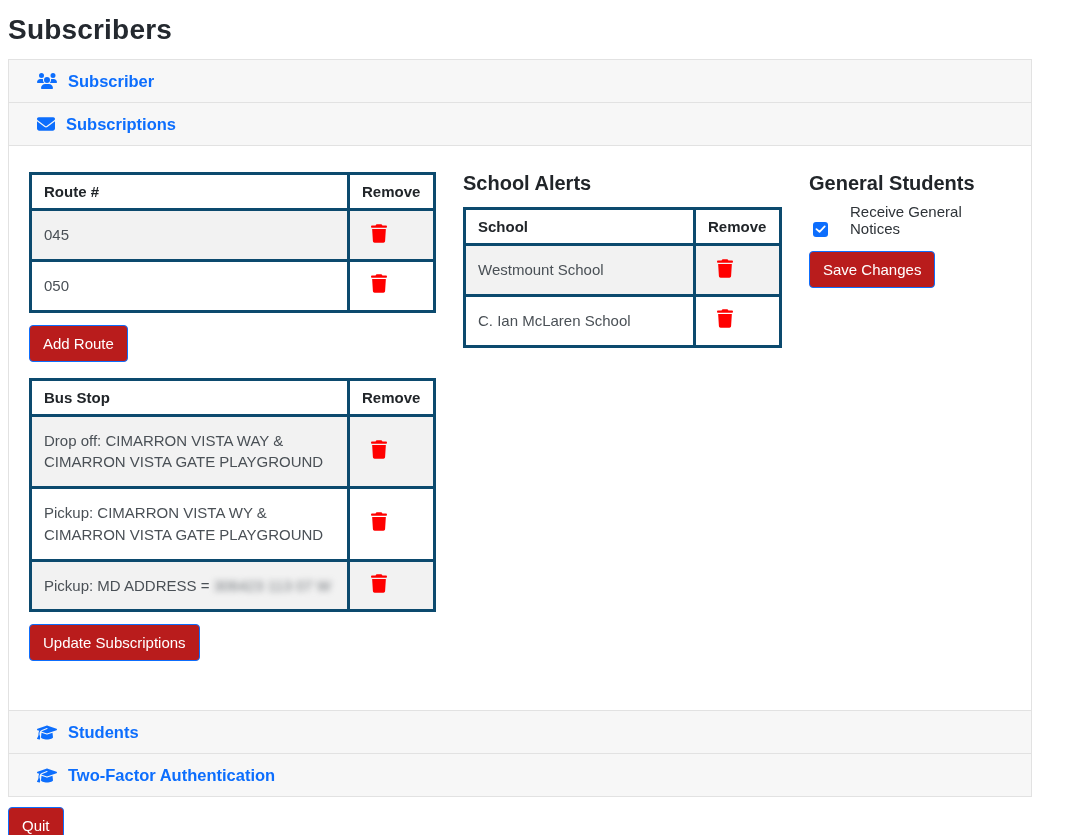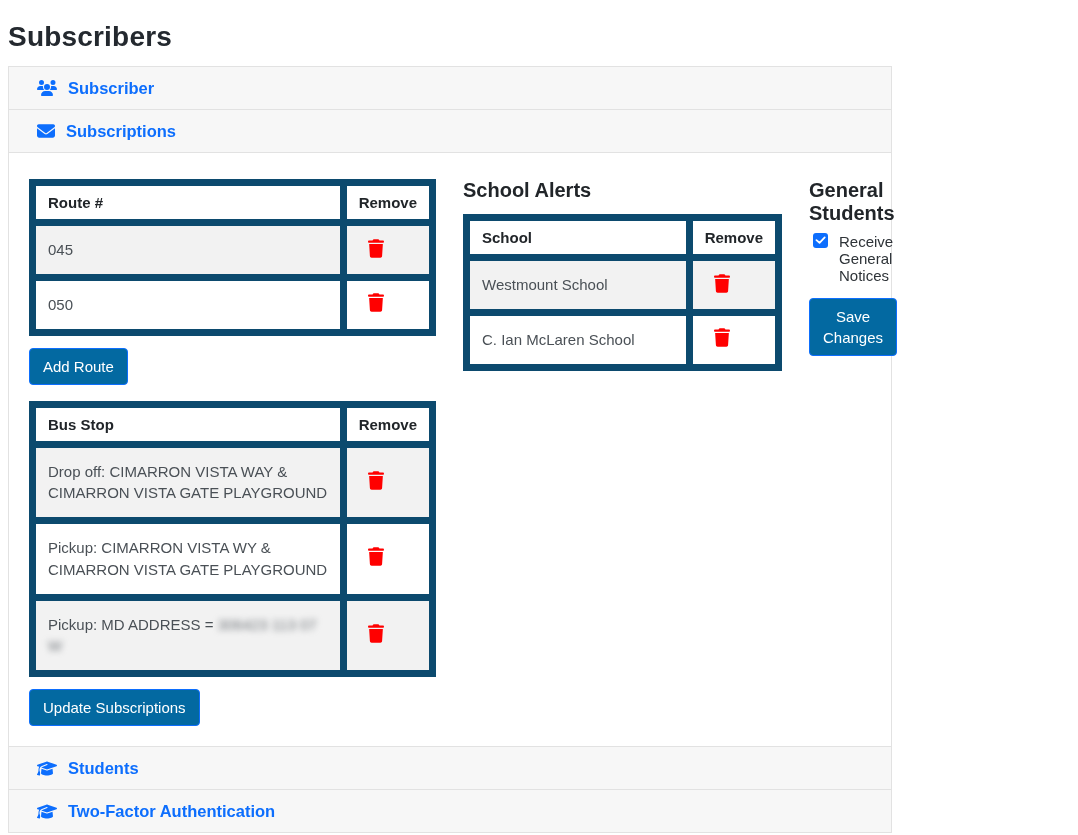--- a/index.html
+++ b/index.html
@@ -8,24 +8,24 @@
     width: 1078px;
     min-height: 835px;
     font-family: "Liberation Sans", "DejaVu Sans", sans-serif;
     color: #212529;
     padding: 4px 18px 20px 8px;
   }
   .page-title {
     font-size: 28px;
     font-weight: 600;
     color: #24292f;
-    margin: 17px 0 13px 0;
+    margin: 10px 0 13px 0;
     letter-spacing: .2px;
   }
-  .accordion { width: 884px; }
+  .accordion { width: 1024px; }
   .acc-header {
     display: flex;
     align-items: center;
     gap: 11px;
     height: 44px;
     padding: 0 20px 0 28px;
     background: #f7f7f7;
     border: 1px solid #e2e2e2;
     color: #0d6efd;
     font-size: 16.5px;
@@ -52,21 +52,21 @@
     color: #212529;
     margin: 0 0 12px 0;
   }
   table.data-table {
     border-collapse: collapse;
     background: #fff;
   }
   .col-transport table.data-table { width: 407px; }
   .col-school   table.data-table { width: 319px; }
   table.data-table th, table.data-table td {
-    border: 7px solid #0c4a6e;
+    border: 3px solid #0c4a6e;
     text-align: left;
     vertical-align: middle;
   }
   table.data-table th {
     font-size: 15px;
     font-weight: 700;
     color: #212529;
     padding: 8px 12px;
     border-bottom: 2px solid #2b2b2b;
   }
@@ -82,38 +82,38 @@
   .trash-btn {
     background: none;
     border: none;
     padding: 2px;
     cursor: pointer;
     display: inline-flex;
     align-items: center;
   }
   .btn {
     display: inline-block;
-    background: #0369a1;
+    background: #b91c1c;
     color: #ffffff;
     border: 1px solid #0d6efd;
     border-radius: 4px;
     padding: 7px 13px;
     font-size: 15px;
     font-family: inherit;
     cursor: pointer;
     line-height: 1.4;
   }
   .mb-gap   { margin-bottom: 8px; }
   .table-routes, .table-school { margin-bottom: 12px; }
   .table-busstop { margin-top: 8px; }
   .update-btn { margin-top: 12px; }
   .check-row {
     display: flex;
-    align-items: flex-start;
-    gap: 11px;
+    align-items: flex-end;
+    gap: 22px;
     margin: 2px 0 14px 4px;
   }
   .checkbox {
     width: 15px; height: 15px;
     background: #0d6efd;
     border-radius: 3px;
     display: inline-flex;
     align-items: center;
     justify-content: center;
     cursor: pointer;

